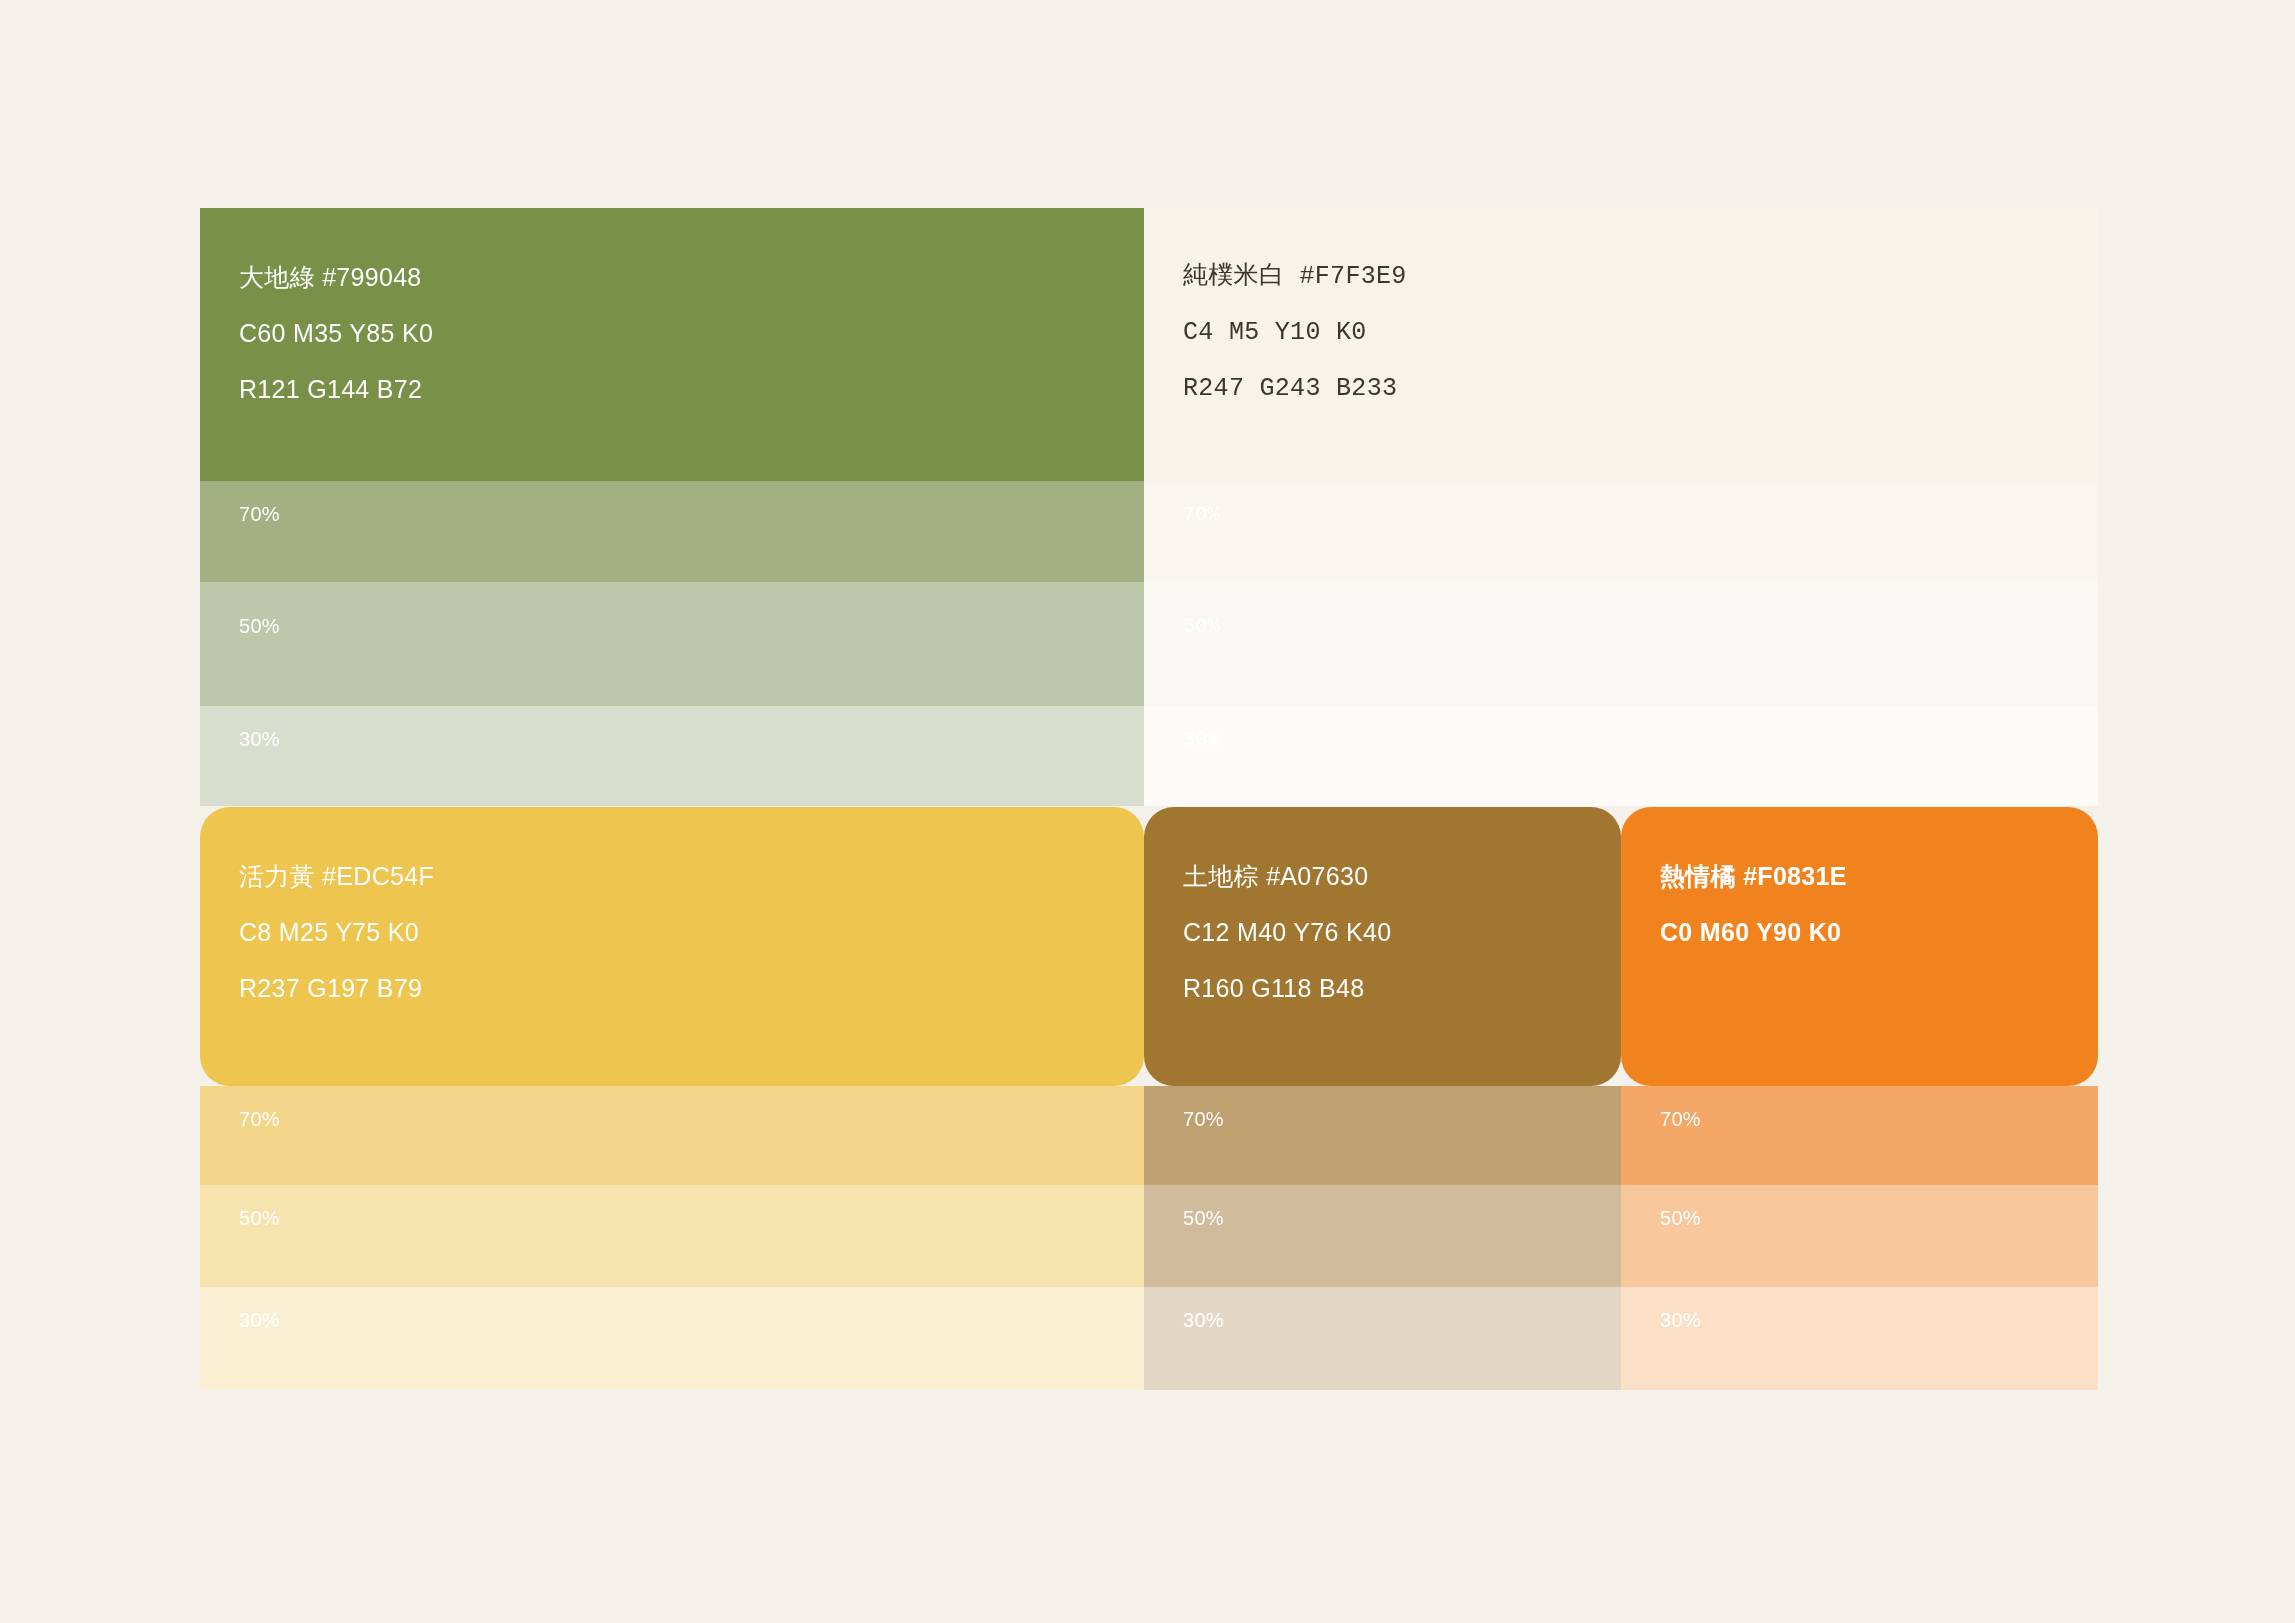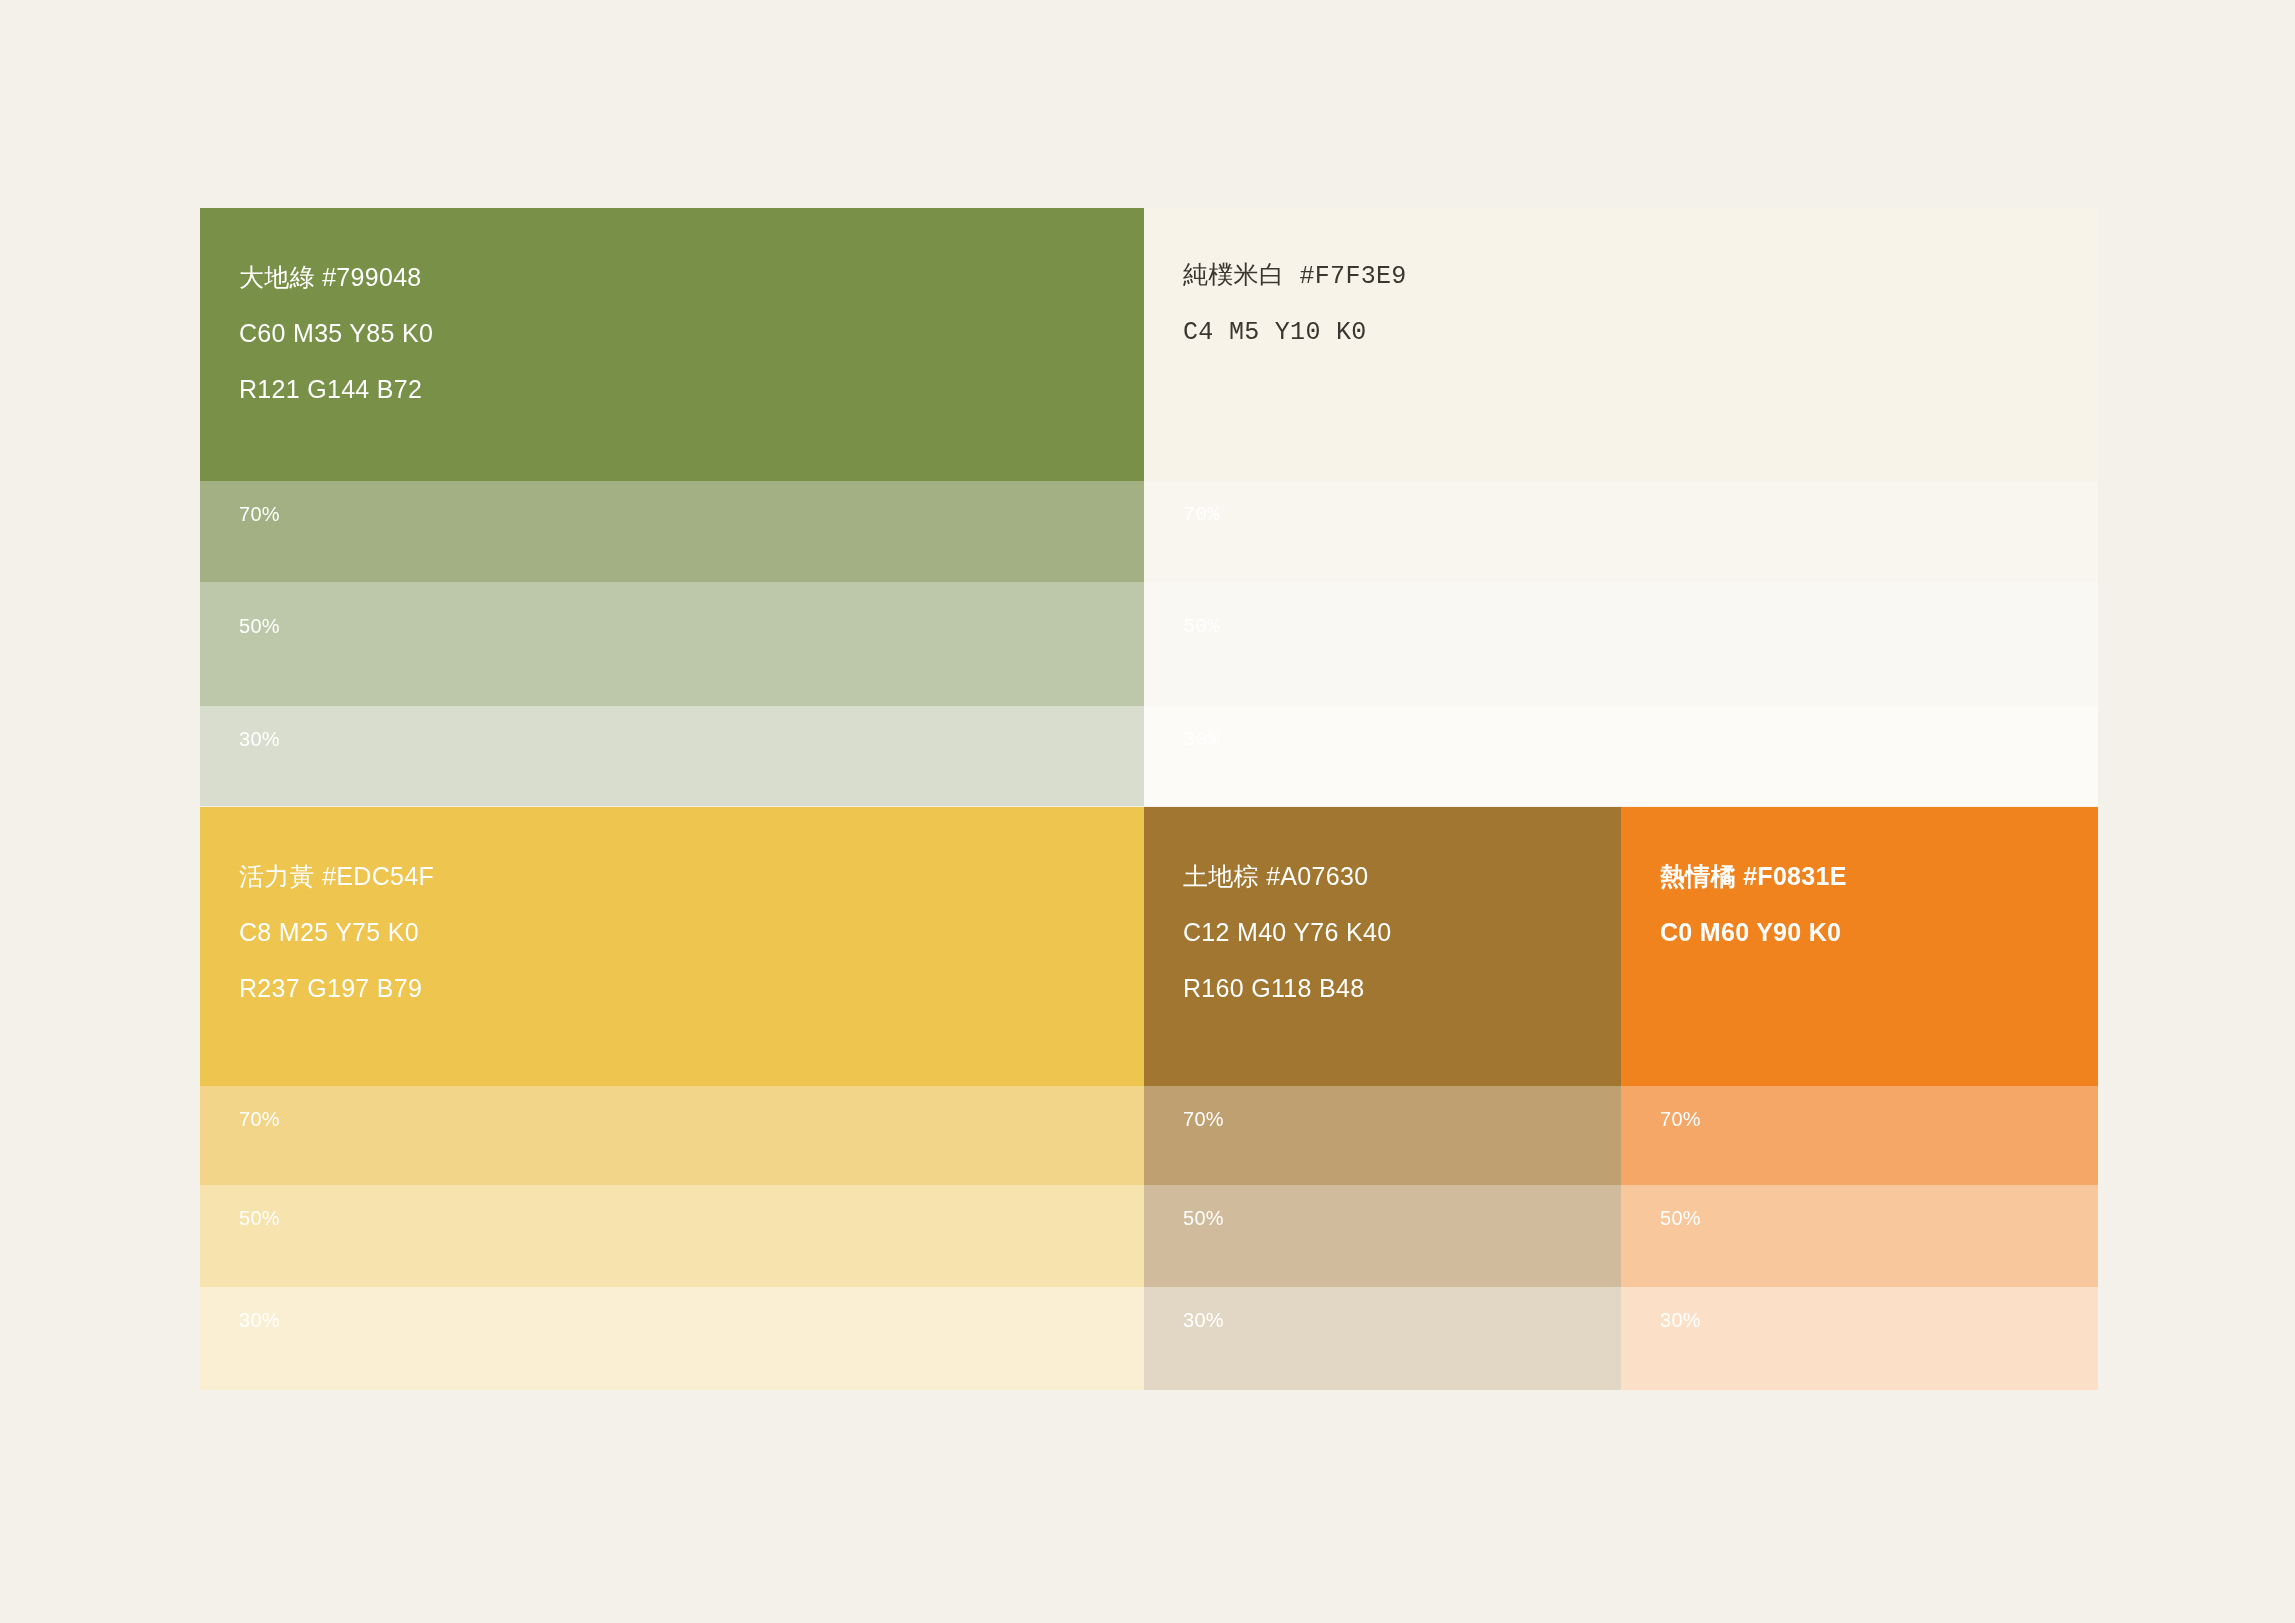--- a/index.html
+++ b/index.html
@@ -46,21 +46,21 @@
   .col-brown  { width: 477px;  }
   .col-orange { width: 477px;  }
 
   
   .swatch-main {
     position: relative;
     box-sizing: border-box;
     padding: 41px 39px 0 39px;
   }
   #group-top .swatch-main    { height: 273px; }
-  #group-bottom .swatch-main { height: 279px; }
+  #group-bottom .swatch-main { height: 279px; border-radius: 30px; }
 
   .swatch-line {
     font-size: 25px;
     line-height: 56px;
     letter-spacing: 0.3px;
     white-space: nowrap;
   }
 
   
   .tint-row {
@@ -109,20 +109,21 @@
       </div>
       <div class="tint-row tint-row-30" style="background-color: rgb(216, 221, 206);">
         <span class="tint-label" style="color: rgb(255, 255, 255);">30%</span>
       </div>
     </div>
 
     <div class="palette-column col-beige">
       <div class="swatch-main" style="background-color: rgb(247, 243, 233); color: rgb(58, 54, 48);">
         <div class="swatch-line">純樸米白 #F7F3E9</div>
         <div class="swatch-line">C4 M5 Y10 K0</div>
+        <div class="swatch-line">R247 G243 B233</div>
       </div>
       <div class="tint-row tint-row-70" style="background-color: rgb(248, 246, 238);">
         <span class="tint-label" style="color: rgb(255, 255, 255);">70%</span>
       </div>
       <div class="tint-row tint-row-50" style="background-color: rgb(250, 248, 243);">
         <span class="tint-label" style="color: rgb(255, 255, 255);">50%</span>
       </div>
       <div class="tint-row tint-row-30" style="background-color: rgb(252, 251, 248);">
         <span class="tint-label" style="color: rgb(255, 255, 255);">30%</span>
       </div>

